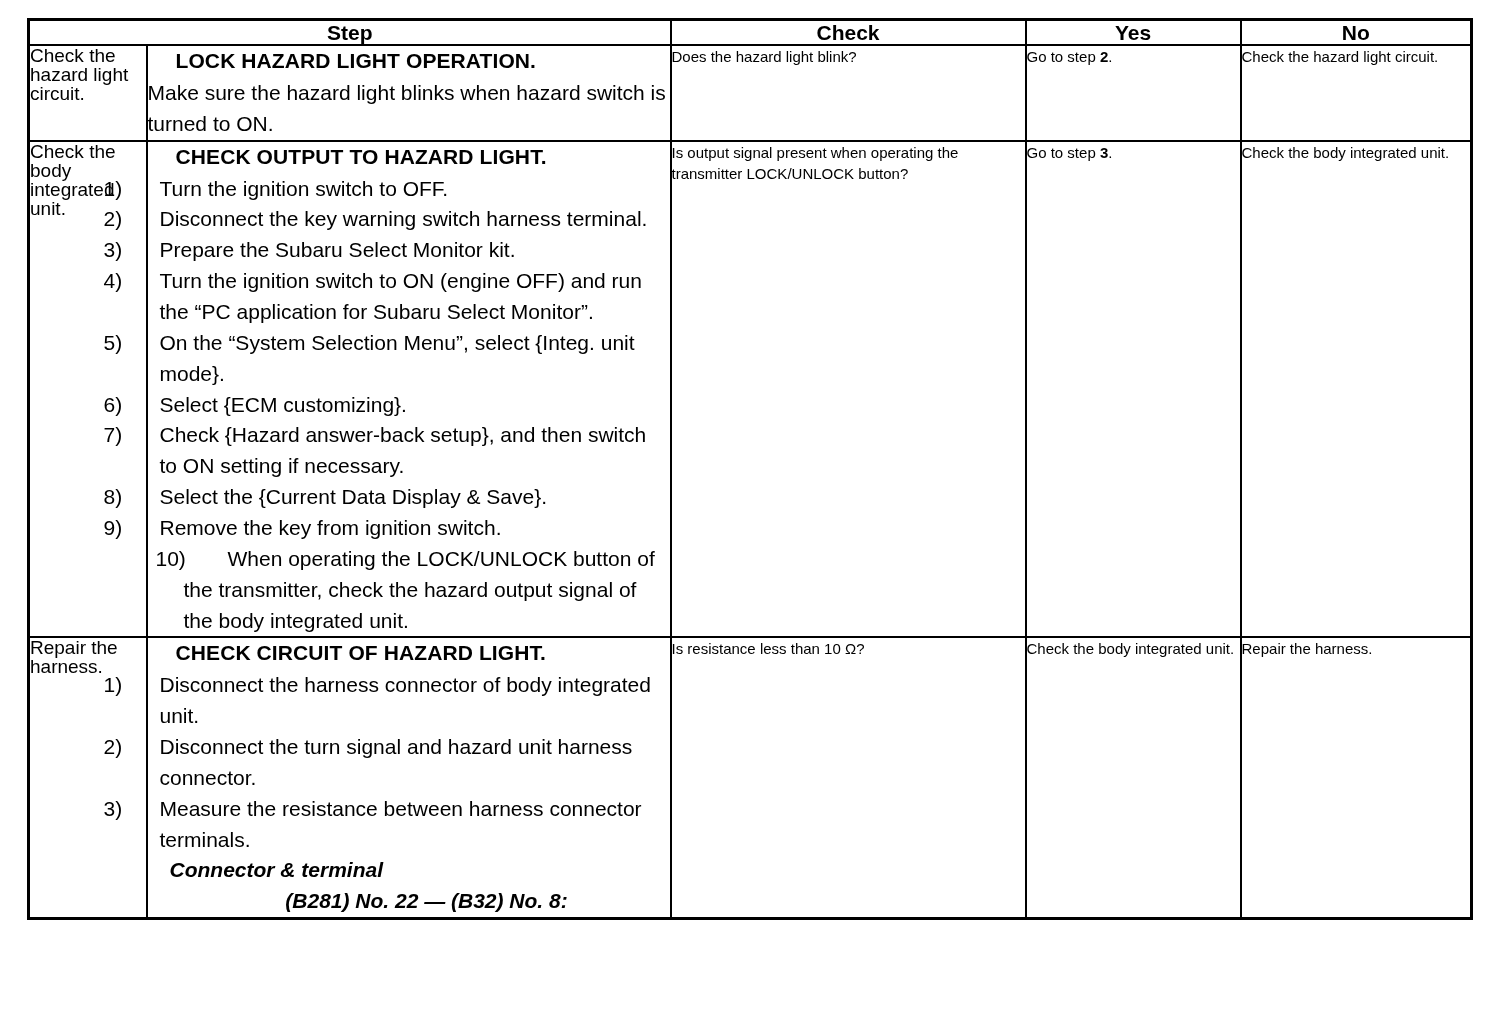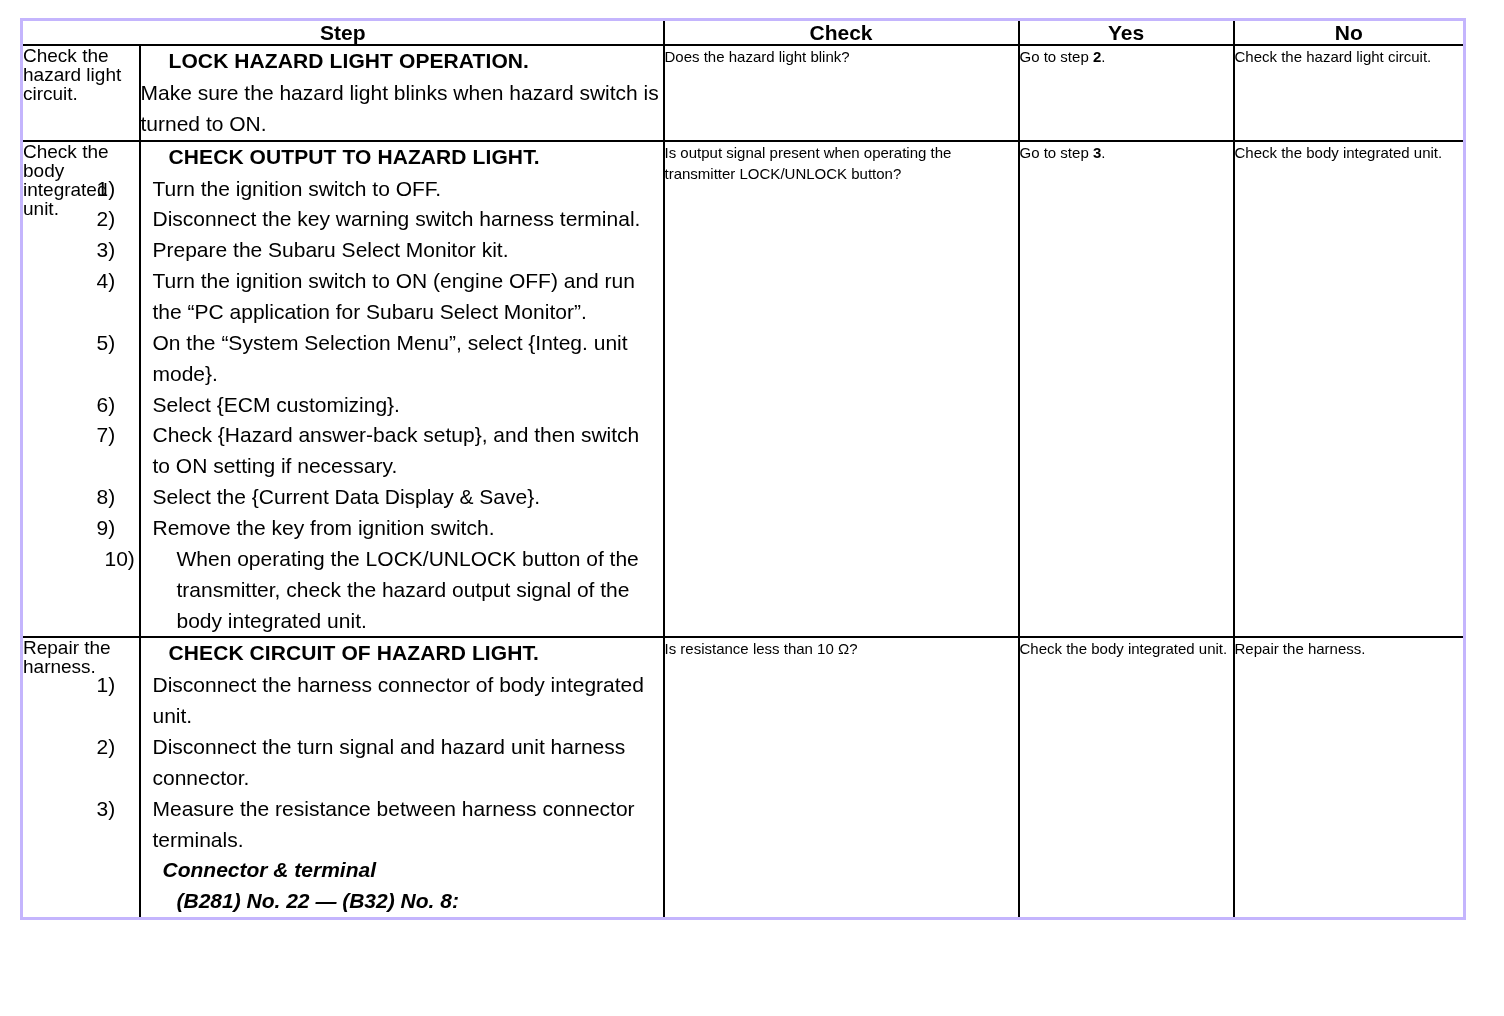--- a/index.html
+++ b/index.html
@@ -15,26 +15,26 @@
     overflow: hidden;
   }
   #sheet {
     position: relative;
     width: 1504px;
     height: 1016px;
     box-sizing: border-box;
   }
   table.diag {
     position: absolute;
-    left: 20px;
+    left: 27px;
     top: 18px;
     width: 1443px;
     border-collapse: collapse;
     table-layout: fixed;
-    border: 3px solid #c4b5fd;
+    border: 3px solid #000000;
   }
   table.diag col.c-step-no { width: 118px; }
   table.diag col.c-step    { width: 524px; }
   table.diag col.c-check   { width: 355px; }
   table.diag col.c-yes     { width: 215px; }
   table.diag col.c-no      { width: 231px; }
 
   table.diag th, table.diag td {
     border: 2px solid #000;
     vertical-align: top;
@@ -91,28 +91,29 @@
     width: 28px;
   }
   .sub10 {
     display: block;
     padding-left: 36px;
     text-indent: -36px;
   }
   .sub10 .lbl {
     display: inline-block;
     width: 36px;
+    margin-left: 44px;
   }
   .bolditalic {
     font-weight: bold;
     font-style: italic;
     display: block;
   }
   .indent1 { margin-left: 22px; }
-  .indent2 { margin-left: 36px; }
+  .indent2 { margin-left: 36px; text-align: center; }
   .b { font-weight: bold; }
 </style>
 </head>
 <body>
 
 <div id="sheet">
 
   <table class="diag">
     <colgroup>
       <col class="c-step-no">

